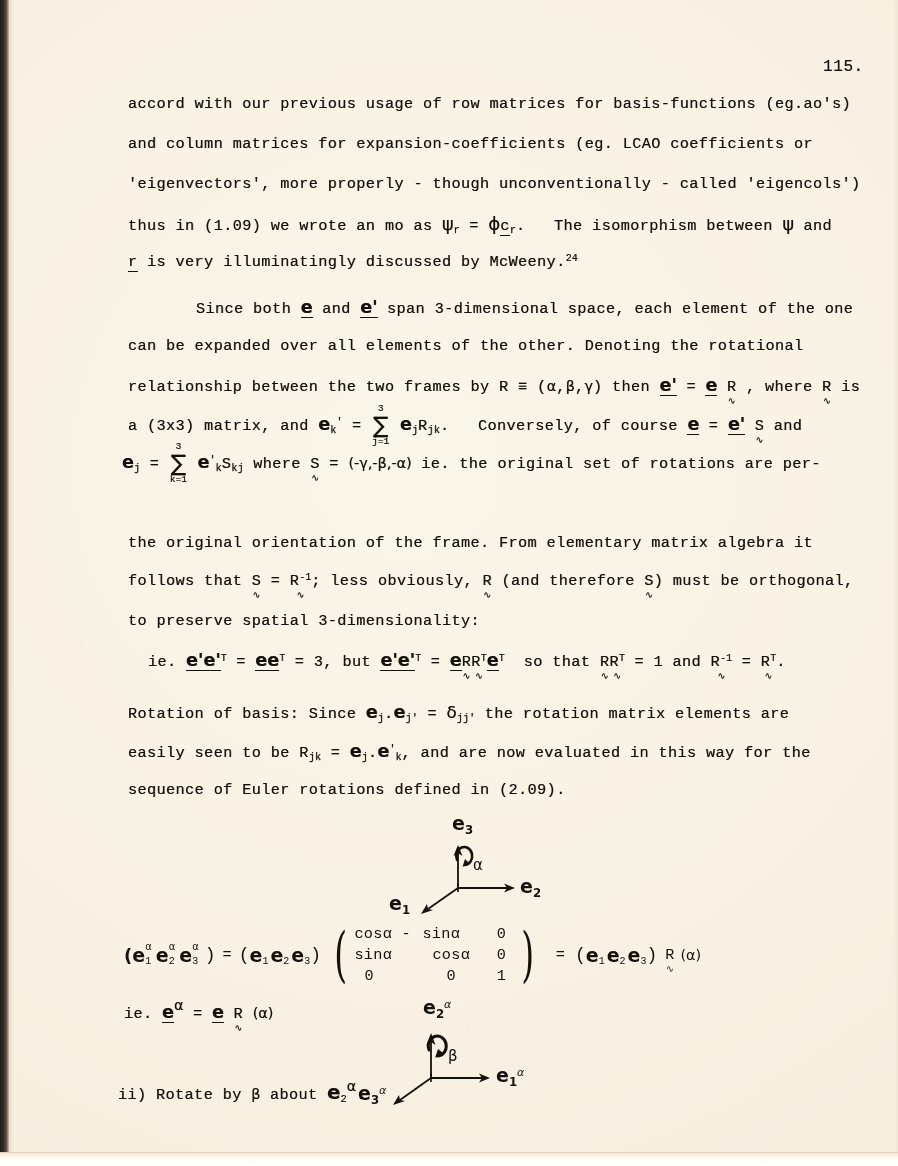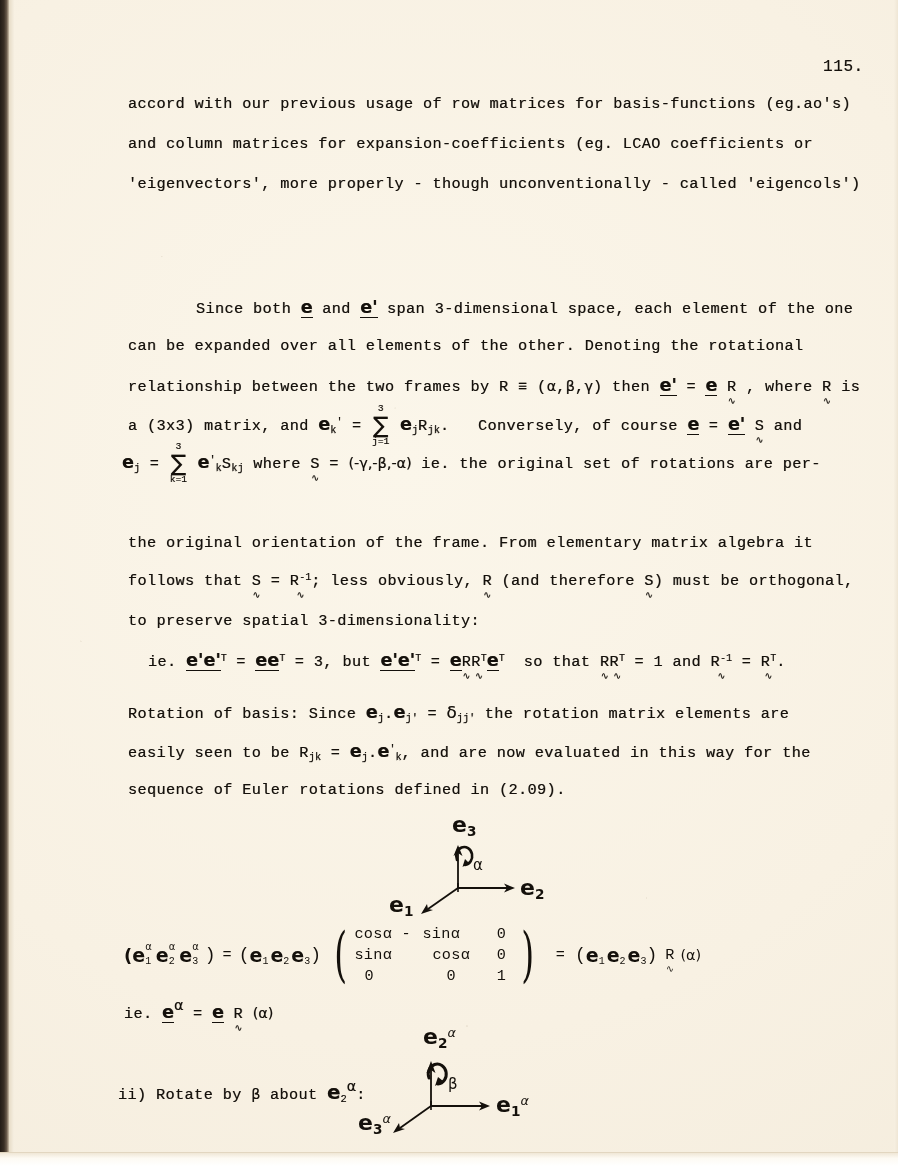--- a/index.html
+++ b/index.html
@@ -155,21 +155,21 @@
   }
   .mgrid span { white-space: nowrap; letter-spacing: .3px; }
   .mc { text-align: center; }
 
   
   .diagram { position: absolute; }
   .dlabel {
     position: absolute;
     font-family: "DejaVu Sans", sans-serif;
     font-weight: 700;
-    font-size: 22px;
+    font-size: 19px;
     color: #14100b;
   }
   .dlabel .s { font-size: .62em; font-weight:700; vertical-align: -.3em; }
   .dlabel .a { font-size: .58em; font-weight:400; vertical-align: .55em; font-style: italic;}
   .grk {
     position: absolute;
     font-family: "DejaVu Sans", sans-serif;
     font-size: 15px;
     color: #14100b;
   }
@@ -183,21 +183,34 @@
   <div id="left-edge2"></div>
   <div id="right-edge"></div>
   <div id="speckle"></div>
 
   <div class="tw pageno">115.</div>
 
   <div class="tw bl" style="top:95px;">accord with our previous usage of row matrices for basis-functions (eg.ao's)</div>
   <div class="tw bl" style="top:135px;">and column matrices for expansion-coefficients (eg. LCAO coefficients or</div>
   <div class="tw bl" style="top:175px;">'eigenvectors', more properly - though unconventionally - called 'eigencols')</div>
 
-
+  <div class="tw bl" style="top:213px;">
+    <span>thus in (1.09) we wrote an mo as</span>
+    <span class="gk" style="font-size:1.15em;">ψ</span><sub>r</sub>
+    <span>=</span>
+    <span class="gk" style="font-size:1.2em;">ϕ</span><span class="und">c</span><sub>r</sub><span>.</span>
+    &nbsp;&nbsp;<span>The isomorphism between</span>
+    <span class="gk" style="font-size:1.15em;">ψ</span>
+    <span>and</span>
+  </div>
+
+  <div class="tw bl" style="top:253px;">
+    <span class="und">r</span>
+    <span>is very illuminatingly discussed by McWeeny.</span><sup>24</sup>
+  </div>
 
   <div class="tw" style="left:196px; top:297px;text-align:center;">
     <span>Since both</span>
     <span class="bold-e und">e</span>
     <span>and</span>
     <span class="bold-e und">e'</span>
     <span>span 3-dimensional space, each element of the one</span>
   </div>
 
   <div class="tw bl" style="top:337px;">can be expanded over all elements of the other.    Denoting the rotational</div>
@@ -374,21 +387,21 @@
     <span class="gk">(α)</span>
   </div>
 
   <div class="tw" style="left:118px; top:1078px;">
     <span>ii)  Rotate by</span>
     <span class="gk">β</span>
     <span>about</span>
     <span class="bold-e" style="font-size:1.3em;">e</span><sub>2</sub><sup class="gk">α</sup><span>:</span>
   </div>
 
-  <div class="diagram" style="left:368px; top:1028px; width:180px; height:120px;">
+  <div class="diagram" style="left:368px; top:1000px; width:180px; height:120px;">
     <svg width="180" height="120" viewBox="0 0 180 120">
       <path d="M 63 78 L 63 40" stroke="#14100b" stroke-width="1.8" fill="none"></path>
       <path d="M 63 33 L 58.5 45 L 63 42 L 67.5 45 Z" fill="#14100b"></path>
       <path d="M 63 78 L 114 78" stroke="#14100b" stroke-width="1.8" fill="none"></path>
       <path d="M 122 78 L 111 73.5 L 114 78 L 111 82.5 Z" fill="#14100b"></path>
       <path d="M 63 73 L 63 82" stroke="#14100b" stroke-width="1.6"></path>
       <path d="M 63 78 L 32 100" stroke="#14100b" stroke-width="1.8" fill="none"></path>
       <path d="M 25 105 L 37 101 L 32 100 L 31 95 Z" fill="#14100b"></path>
       <path d="M 70 56 A 9 10 0 1 0 61 50" stroke="#14100b" stroke-width="3" fill="none" stroke-linecap="round"></path>
       <path d="M 70 49 L 67 58 L 75 53 Z" fill="#14100b"></path>

